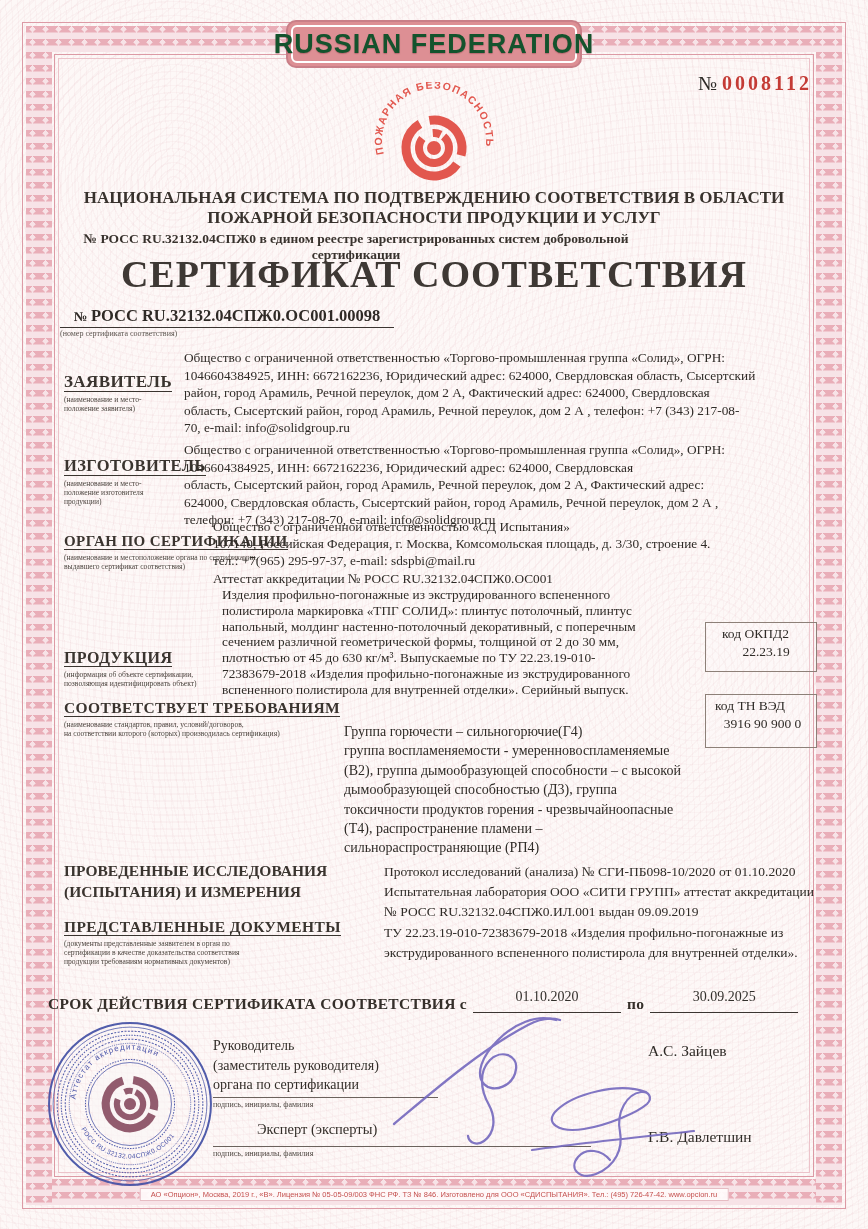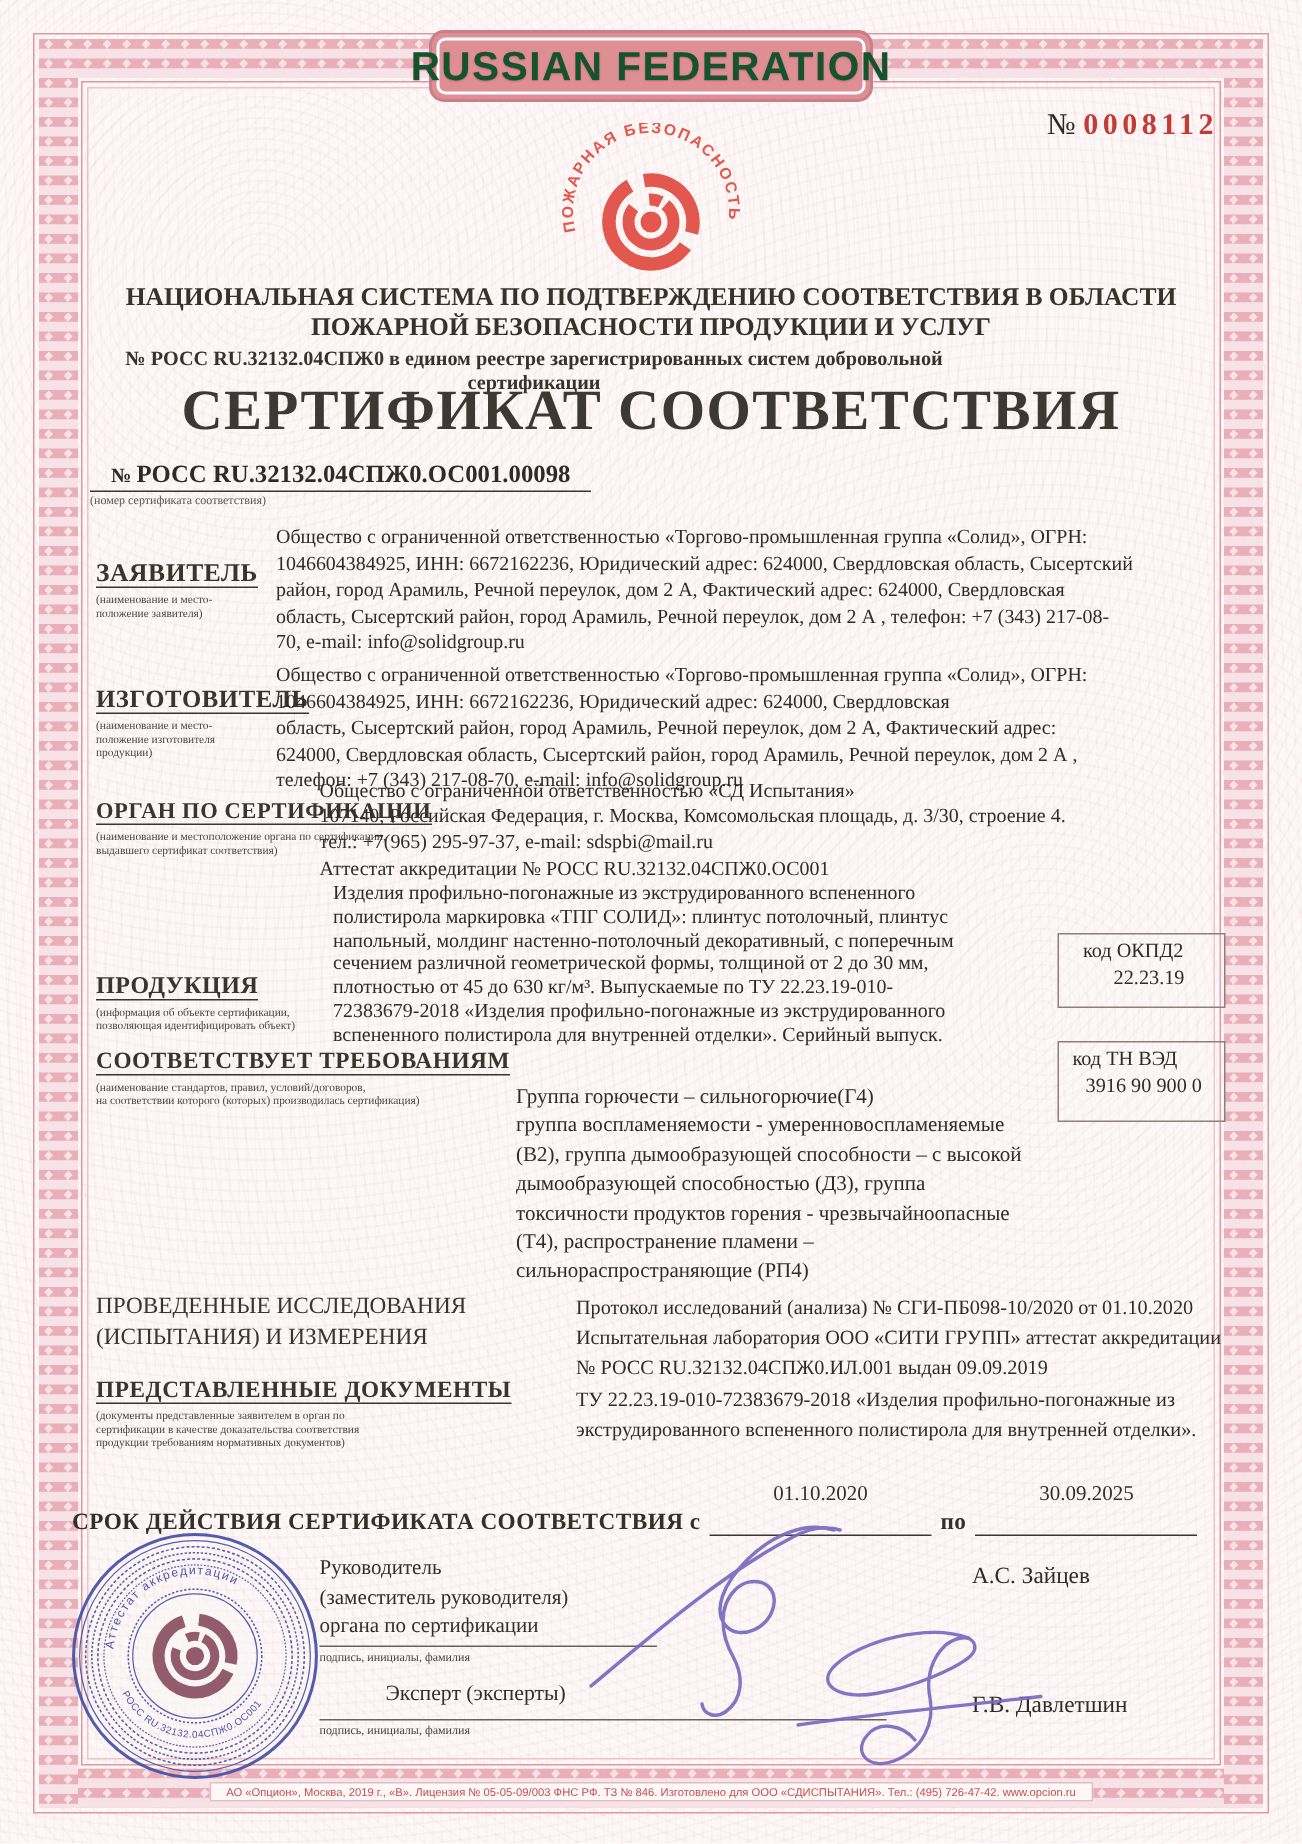--- a/index.html
+++ b/index.html
@@ -52,21 +52,21 @@
   .slabel{position:absolute;left:64px;color:#3a342f;}
   .slabel .lt{font-weight:bold;border-bottom:1.5px solid #3a342f;letter-spacing:.4px;white-space:nowrap;}
   .slabel .ls{display:block;font-size:7.6px;line-height:9px;margin-top:3px;color:#4c453f;white-space:pre-line;}
   .stext{position:absolute;white-space:pre-line;color:#2f2b27;}
   .codebox{position:absolute;left:705px;width:112px;border:1px solid #8d8078;box-sizing:border-box;
     font-size:13.5px;color:#2f2b27;padding:3px 6px 4px 9px;background:rgba(255,255,255,0.12);}
   .codebox .cv{text-align:center;margin-top:2px;}
   .validity{position:absolute;left:48px;top:989px;display:flex;align-items:flex-end;white-space:nowrap;}
   .validity .vl{font-weight:bold;font-size:15.5px;letter-spacing:.3px;color:#352f2a;}
   .validity .date{display:inline-block;width:148px;text-align:center;border-bottom:1.2px solid #3b3531;
-    font-size:14px;margin:0 6px;padding-bottom:18px;}
+    font-size:14px;margin:0 6px;padding-bottom:7px;}
   
   .role{position:absolute;left:213px;font-size:14px;line-height:19.5px;white-space:pre-line;color:#332e29;}
   .sig-line{position:absolute;height:1px;background:#6b625c;}
   .sig-caption{position:absolute;left:213px;font-size:8px;color:#4c453f;}
   .sig-name{position:absolute;left:648px;font-size:15.5px;color:#2f2b27;white-space:nowrap;}
   .sig-svg{position:absolute;z-index:6;}
   .stamp{position:absolute;left:44px;top:1018px;z-index:4;opacity:.92;}
   
   .footer-strip{position:absolute;left:50%;transform:translateX(-50%);top:1188px;z-index:5;
     background:rgba(255,252,252,0.92);border:1px solid #e6bcc3;padding:1px 10px;white-space:nowrap;
@@ -177,21 +177,21 @@
 дымообразующей способностью (Д3), группа
 токсичности продуктов горения - чрезвычайноопасные
 (Т4), распространение пламени –
 сильнораспространяющие (РП4)</div>
   <div class="codebox" style="top:694px;height:54px;">
     <div>код ТН ВЭД</div>
     <div class="cv">3916 90 900 0</div>
   </div>
 
   <div class="slabel" style="top:860px;">
-    <span style="font-weight:normal;font-size:15.5px;line-height:21px;white-space:pre-line;display:block;">ПРОВЕДЕННЫЕ ИССЛЕДОВАНИЯ
+    <span style="font-weight:bold;font-size:15.5px;line-height:21px;white-space:pre-line;display:block;">ПРОВЕДЕННЫЕ ИССЛЕДОВАНИЯ
 (ИСПЫТАНИЯ) И ИЗМЕРЕНИЯ</span>
   </div>
   <div class="stext" style="left:384px;top:862px;width:448px;font-size:13.5px;line-height:20.2px;">Протокол исследований (анализа) № СГИ-ПБ098-10/2020 от 01.10.2020
 Испытательная лаборатория ООО «СИТИ ГРУПП» аттестат аккредитации
 № РОСС RU.32132.04СПЖ0.ИЛ.001 выдан 09.09.2019</div>
 
   <div class="slabel" style="top:918px;">
     <span class="lt" style="font-size:15.5px;">ПРЕДСТАВЛЕННЫЕ ДОКУМЕНТЫ</span>
     <span class="ls">(документы представленные заявителем в орган по
 сертификации в качестве доказательства соответствия

